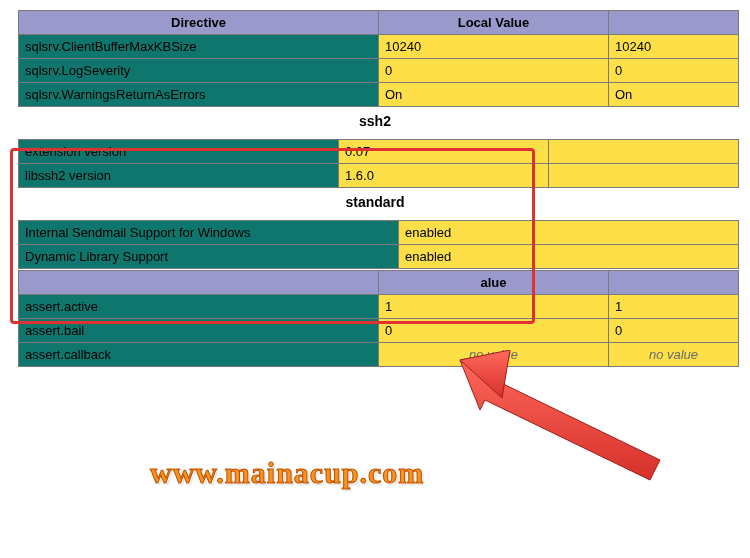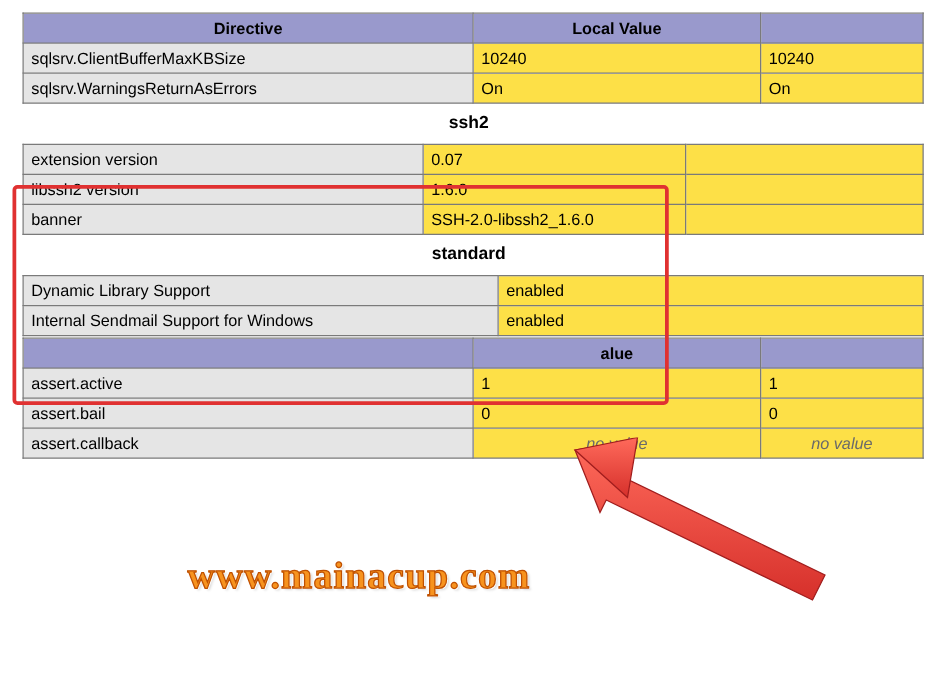--- a/index.html
+++ b/index.html
@@ -24,21 +24,21 @@
     text-align: left;
     vertical-align: middle;
     white-space: nowrap;
     overflow: hidden;
   }
   th {
     background: #9999cc;
     font-weight: bold;
     text-align: center;
   }
-  td.k { background: #e5e5e5; }
+  td.k { background: #0f766e; }
   td.v { background: #fde047; }
   .novalue { color:#6a6a6a; font-style: italic; text-align: center; }
   h2.sect {
     text-align: center;
     font-size: 14px;
     font-weight: bold;
     margin: 6px 0 10px 0;
   }
   .highlight-box {
     position: absolute;
@@ -76,20 +76,25 @@
     <th>Directive</th>
     <th>Local Value</th>
     <th></th>
   </tr>
   <tr>
     <td class="k">sqlsrv.ClientBufferMaxKBSize</td>
     <td class="v">10240</td>
     <td class="v">10240</td>
   </tr>
   <tr>
+    <td class="k">sqlsrv.LogSeverity</td>
+    <td class="v">0</td>
+    <td class="v">0</td>
+  </tr>
+  <tr>
     <td class="k">sqlsrv.WarningsReturnAsErrors</td>
     <td class="v">On</td>
     <td class="v">On</td>
   </tr>
 </tbody>
   </table>
 
 <h2 class="sect">ssh2</h2>
 
 <table>
@@ -102,42 +107,37 @@
   <tr>
     <td class="k">extension version</td>
     <td class="v">0.07</td>
     <td class="v"></td>
   </tr>
   <tr>
     <td class="k">libssh2 version</td>
     <td class="v">1.6.0</td>
     <td class="v"></td>
   </tr>
-  <tr>
-    <td class="k">banner</td>
-    <td class="v">SSH-2.0-libssh2_1.6.0</td>
-    <td class="v"></td>
-  </tr>
 </tbody>
   </table>
 
 <h2 class="sect">standard</h2>
 
 <table>
   <colgroup>
     <col style="width:380px">
       <col style="width:340px">
   </colgroup>
   <tbody>
       <tr>
-    <td class="k">Dynamic Library Support</td>
+    <td class="k">Internal Sendmail Support for Windows</td>
     <td class="v">enabled</td>
   </tr>
   <tr>
-    <td class="k">Internal Sendmail Support for Windows</td>
+    <td class="k">Dynamic Library Support</td>
     <td class="v">enabled</td>
   </tr>
 </tbody>
   </table>
 
 <table>
   <colgroup>
     <col style="width:360px">
       <col style="width:230px">
       <col style="width:130px">
@@ -172,13 +172,13 @@
   <defs>
     <linearGradient id="g" x1="0" y1="0" x2="0" y2="1">
       <stop offset="0" stop-color="#ff6a5b"></stop>
       <stop offset="1" stop-color="#d6302b"></stop>
     </linearGradient>
   </defs>
   <polygon points="20,10 50,5 55,30 220,110 210,130 45,50 40,60" fill="url(#g)" stroke="#a01d1d" stroke-width="1"></polygon>
   <polygon points="20,10 70,0 62,48" fill="url(#g)" stroke="#a01d1d" stroke-width="1"></polygon>
 </svg>
 
-<div class="watermark" style="left:150px; top:444px;">www.mainacup.com</div>
+<div class="watermark" style="left:150px; top:456px;">www.mainacup.com</div>
 
 </body></html>

